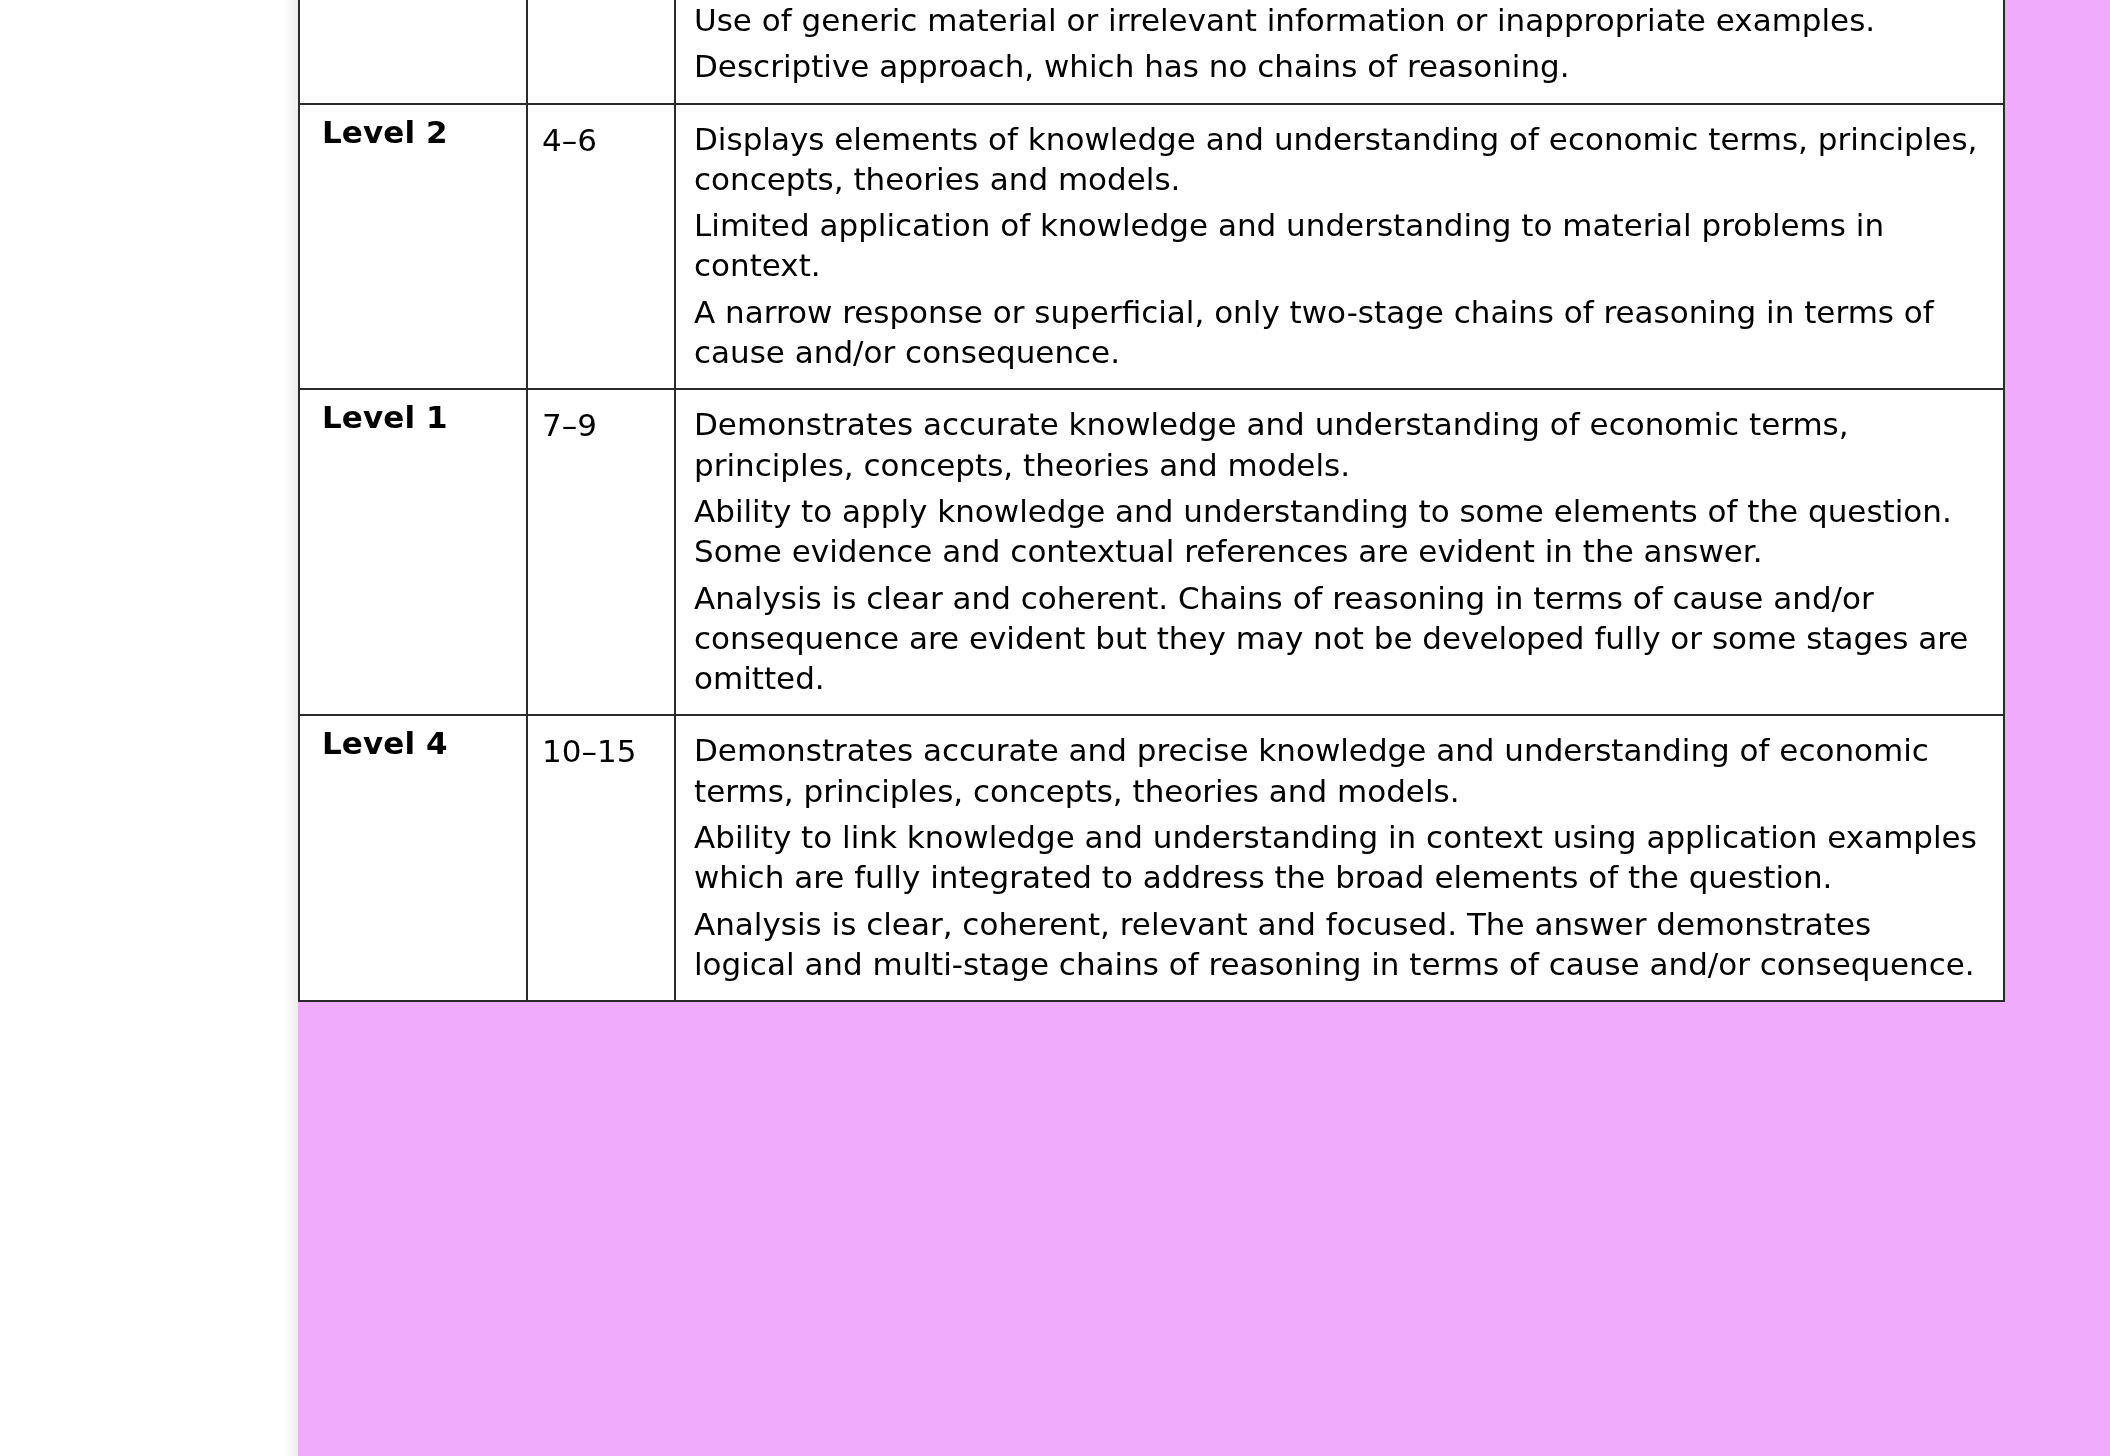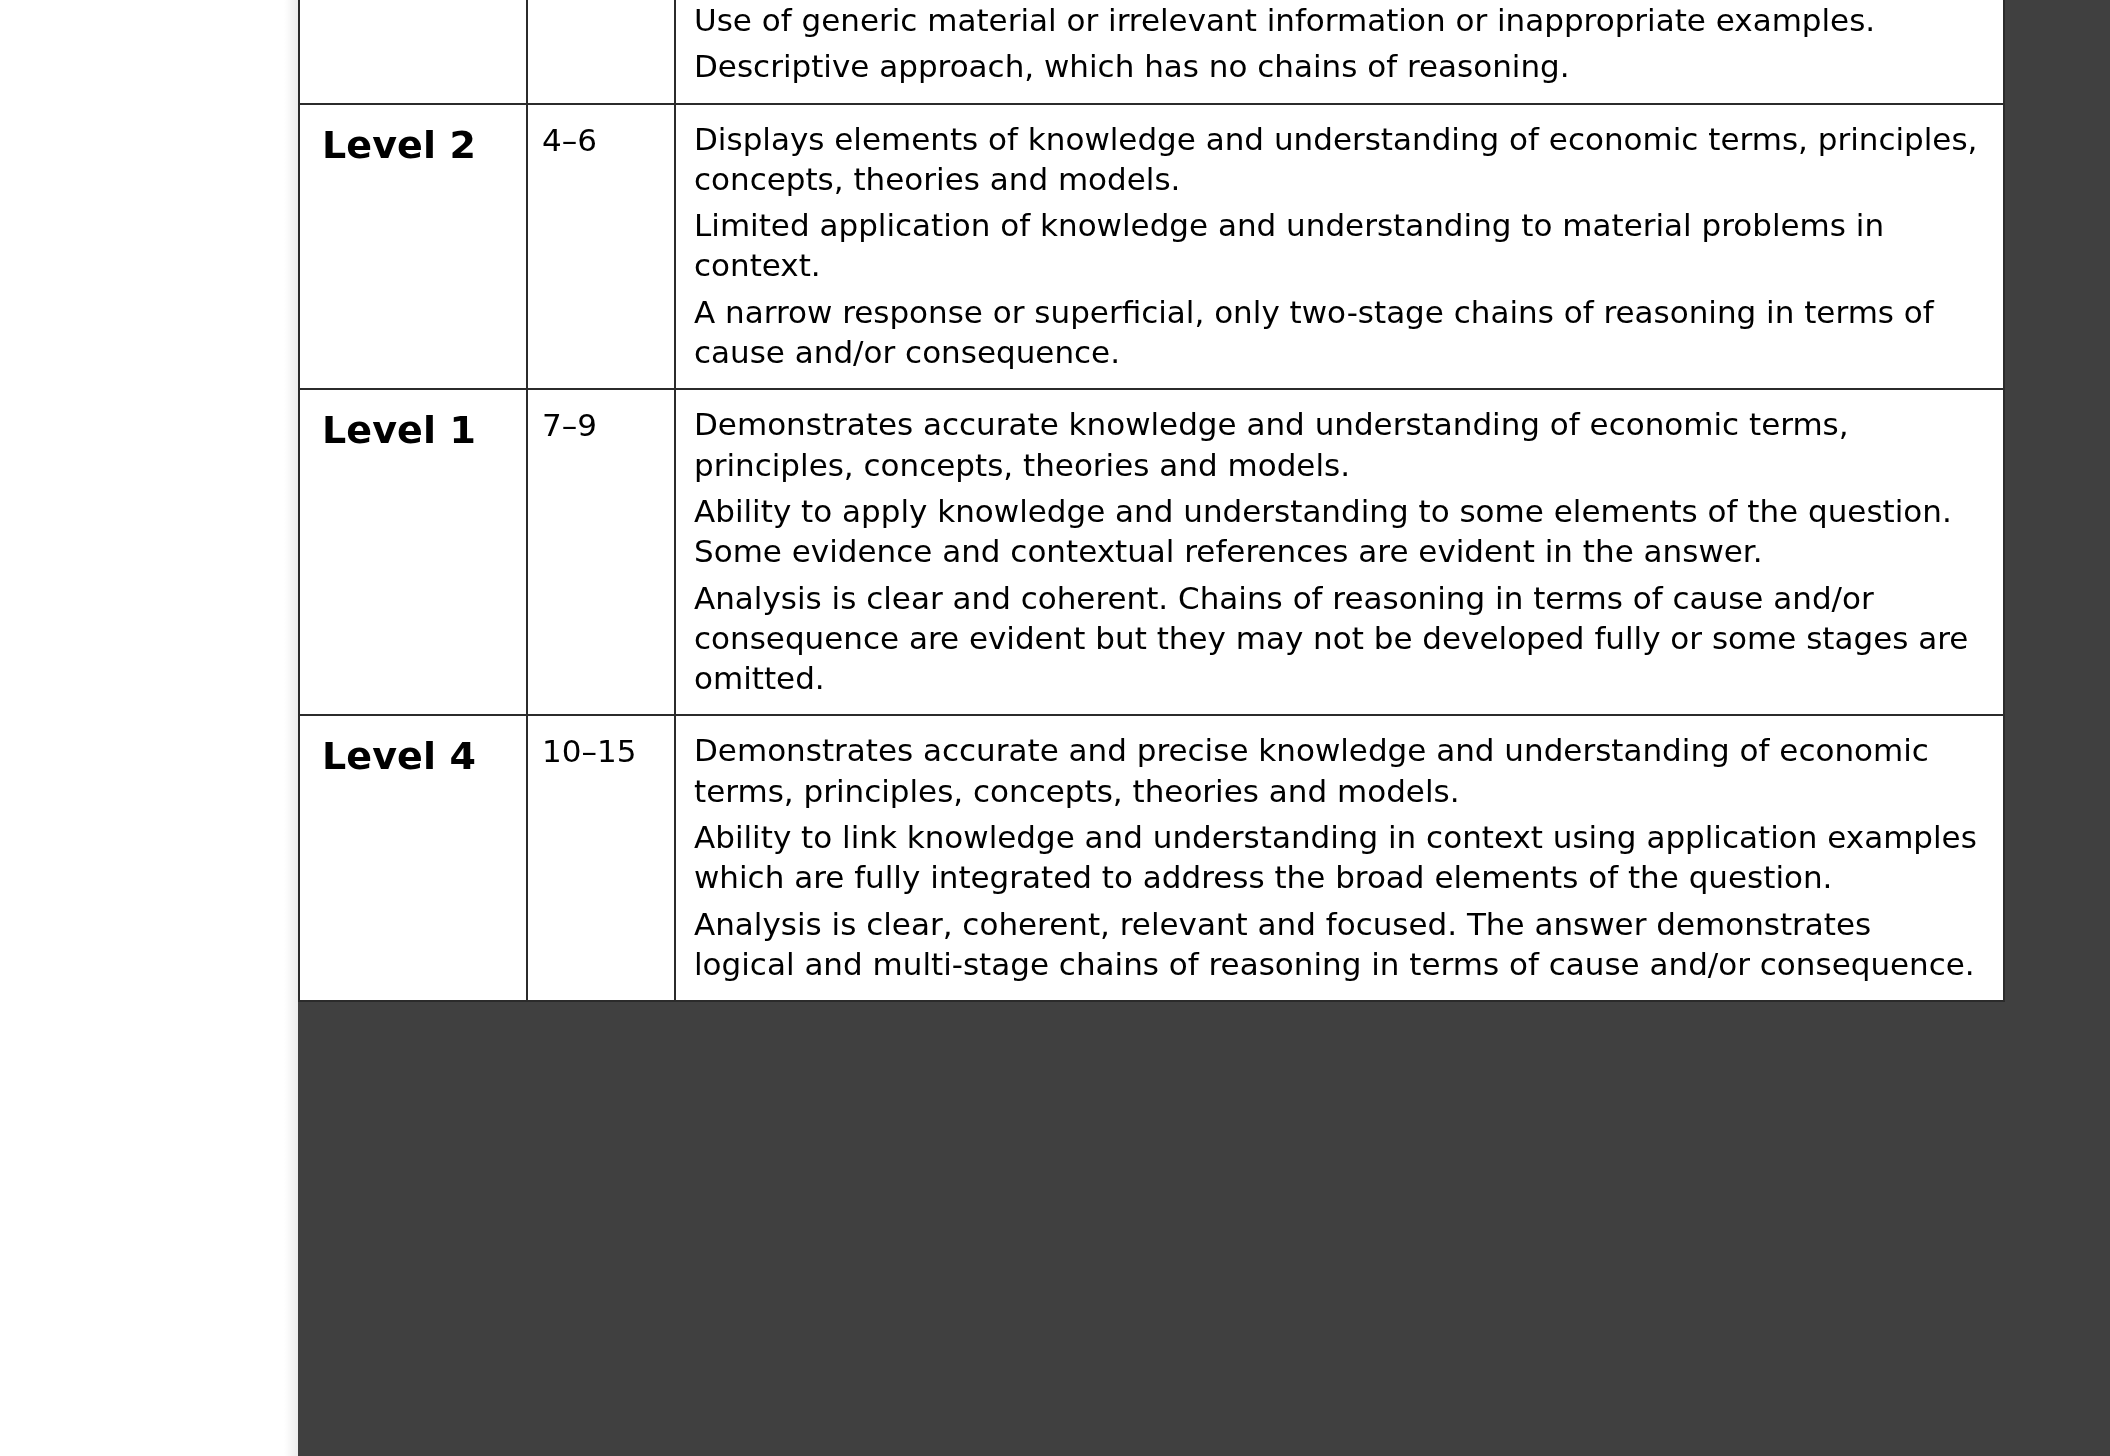--- a/index.html
+++ b/index.html
@@ -34,21 +34,21 @@
     width: 14px;
     background: linear-gradient(to right, rgba(0,0,0,0.0), rgba(0,0,0,0.07));
   }
 
   .doc-area {
     position: absolute;
     left: 298px;
     top: 0;
     width: 1812px;
     height: 1456px;
-    background: #404040;
+    background: #f0abfc;
   }
 
   table.rubric {
     border-collapse: collapse;
     table-layout: fixed;
     width: 1705px;
     margin: 0;
   }
   table.rubric td {
     border: 2px solid #2b2b2b;
@@ -56,23 +56,23 @@
     padding: 0;
     background: #ffffff;
   }
 
   
   col.c-level { width: 228px; }
   col.c-marks { width: 148px; }
   col.c-desc  { width: 1329px; }
 
   .cell-pad-level {
-    padding: 16px 0 16px 22px;
+    padding: 8px 0 16px 22px;
     font-weight: bold;
-    font-size: 38px;
+    font-size: 31px;
     line-height: 1.28;
     letter-spacing: 0.1px;
   }
   .cell-pad-marks {
     padding: 16px 14px 16px 14px;
     font-size: 31px;
     line-height: 1.28;
   }
   .cell-pad-desc {
     padding: 14px 24px 16px 18px;

